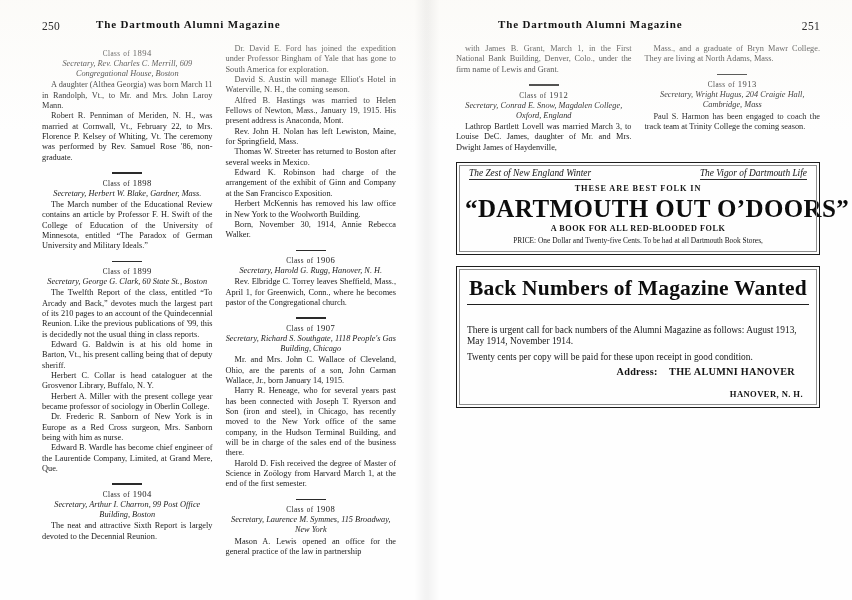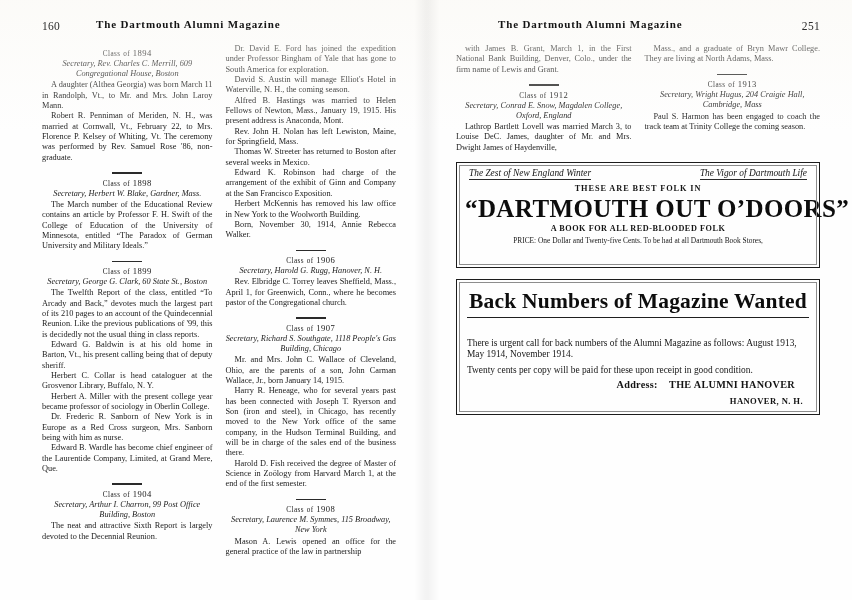--- a/index.html
+++ b/index.html
@@ -107,21 +107,21 @@
     line-height: 10.2px;
     text-align: center;
     margin: 0 0 1px 0;
     color: #1d1d1d;
   }
 
   
   .ad {
     border: 1.4px solid #1c1c1c;
     margin: 9px 0 0 0;
-    padding: 5px 8px 22px 8px;
+    padding: 5px 8px 9px 8px;
     background: #fefefe;
     box-sizing: border-box;
     position: relative;
   }
   .ad::after {
     content: "";
     position: absolute;
     left: 2px; right: 2px; top: 2px; bottom: 2px;
     border: 0.6px solid #8d8d8d;
     pointer-events: none;
@@ -199,21 +199,21 @@
     text-align: right;
     margin-top: 3px;
     padding-right: 14px;
     color: #131313;
   }
   .ad2-city {
     font-size: 8.6px;
     font-weight: bold;
     letter-spacing: .4px;
     text-align: right;
-    margin-top: 6px;
+    margin-top: 12px;
     padding-right: 6px;
     color: #131313;
   }
 
   
   .gutter-shade {
     position: absolute;
     top: 0; bottom: 0;
     left: 414px;
     width: 26px;
@@ -229,21 +229,21 @@
 </style>
 </head>
 <body>
 
 <div class="spread">
 
   <div class="page page-left">
     <div class="page-tint"></div>
 
     <div class="running-head">
-      <div class="folio folio-left">160</div>
+      <div class="folio folio-left">250</div>
       <div class="mag-title mag-title-left">The Dartmouth Alumni Magazine</div>
     </div>
 
     <div class="cols">
 
       <div class="col">
 
         <div class="class-block first">
 
           <div class="class-head">

